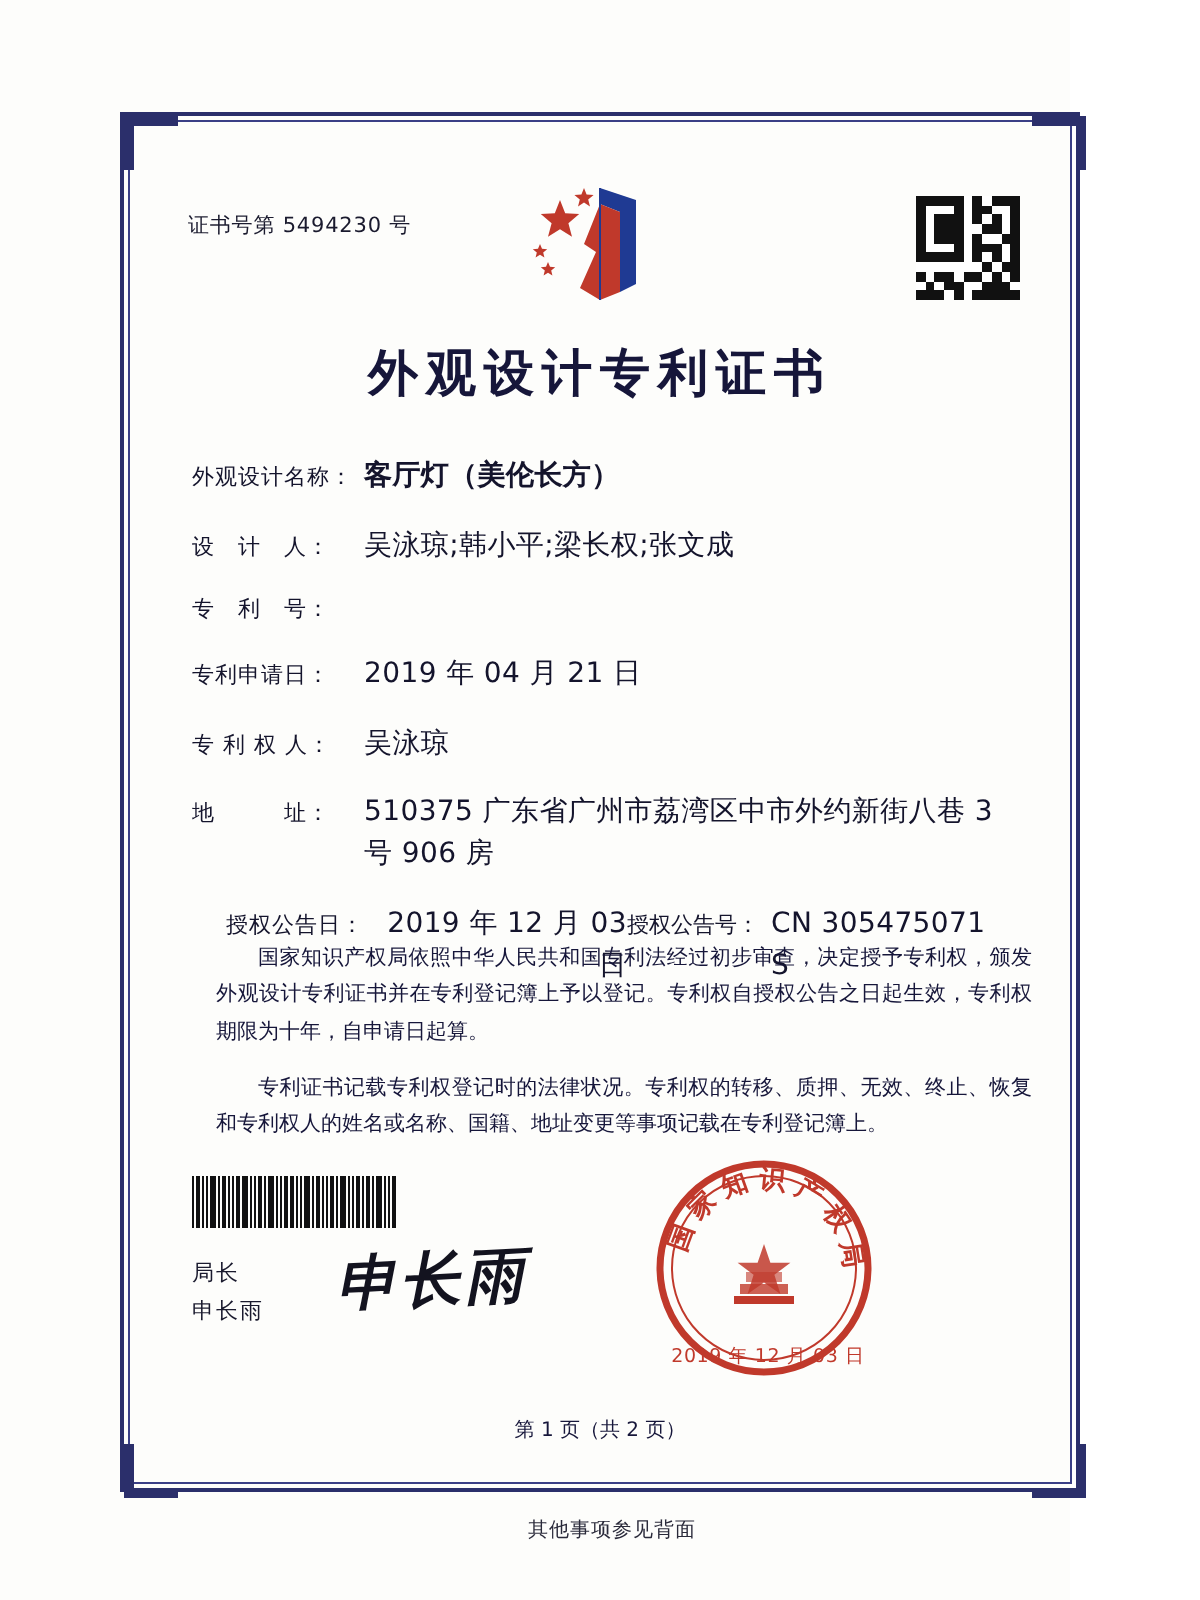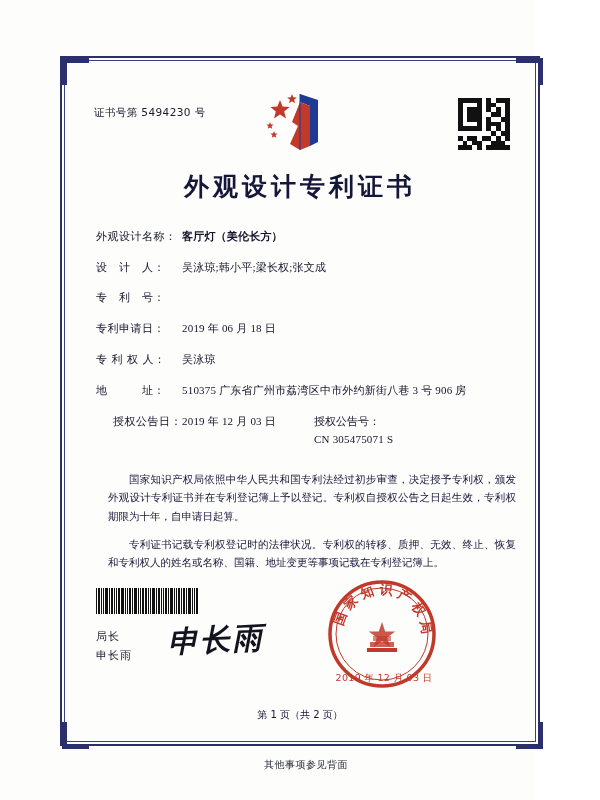--- a/index.html
+++ b/index.html
@@ -119,33 +119,32 @@
     margin-bottom: 13.5px;
   }
   .lbl {
     width: 86px;
     flex: 0 0 86px;
     font-size: 11px;
     letter-spacing: 0.5px;
     color: #14142c;
   }
   .val {
-    font-size: 11px;
+    font-size: 14px;
     color: #14142c;
     letter-spacing: 0.2px;
-    font-family: Liberation Serif, serif;
   }
   .val.bold { font-weight: bold; }
   .row-split {
     display: flex;
     align-items: baseline;
     margin-bottom: 13.5px;
   }
   .row-split .half-a { display: flex; align-items: baseline; width: 218px; text-align: right; }
-  .row-split .half-b { display: flex; align-items: baseline; flex-direction: column; }
+  .row-split .half-b { display: flex; align-items: baseline; }
   .lbl2 {
     flex: 0 0 auto;
     font-size: 11px;
     margin-right: 6px;
     color: #14142c;
   }
 
   .para {
     position: absolute;
     left: 28px;
@@ -392,21 +391,21 @@
       </div>
       <div class="row">
         <div class="lbl">设　计　人：</div>
         <div class="val">吴泳琼;韩小平;梁长权;张文成</div>
       </div>
       <div class="row">
         <div class="lbl">专　利　号：</div>
       </div>
       <div class="row">
         <div class="lbl">专利申请日：</div>
-        <div class="val">2019 年 06 月 18 日</div>
+        <div class="val">2019 年 04 月 21 日</div>
       </div>
       <div class="row">
         <div class="lbl">专 利 权 人：</div>
         <div class="val">吴泳琼</div>
       </div>
       <div class="row">
         <div class="lbl">地　　　址：</div>
         <div class="val">510375  广东省广州市荔湾区中市外约新街八巷 3 号 906 房</div>
       </div>
       <div class="row-split">

